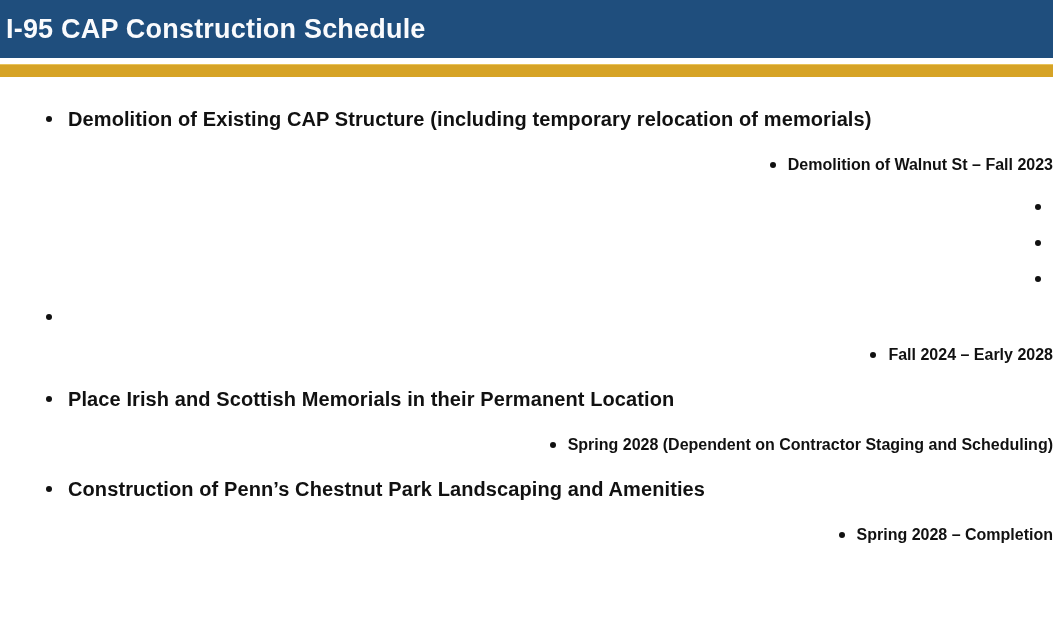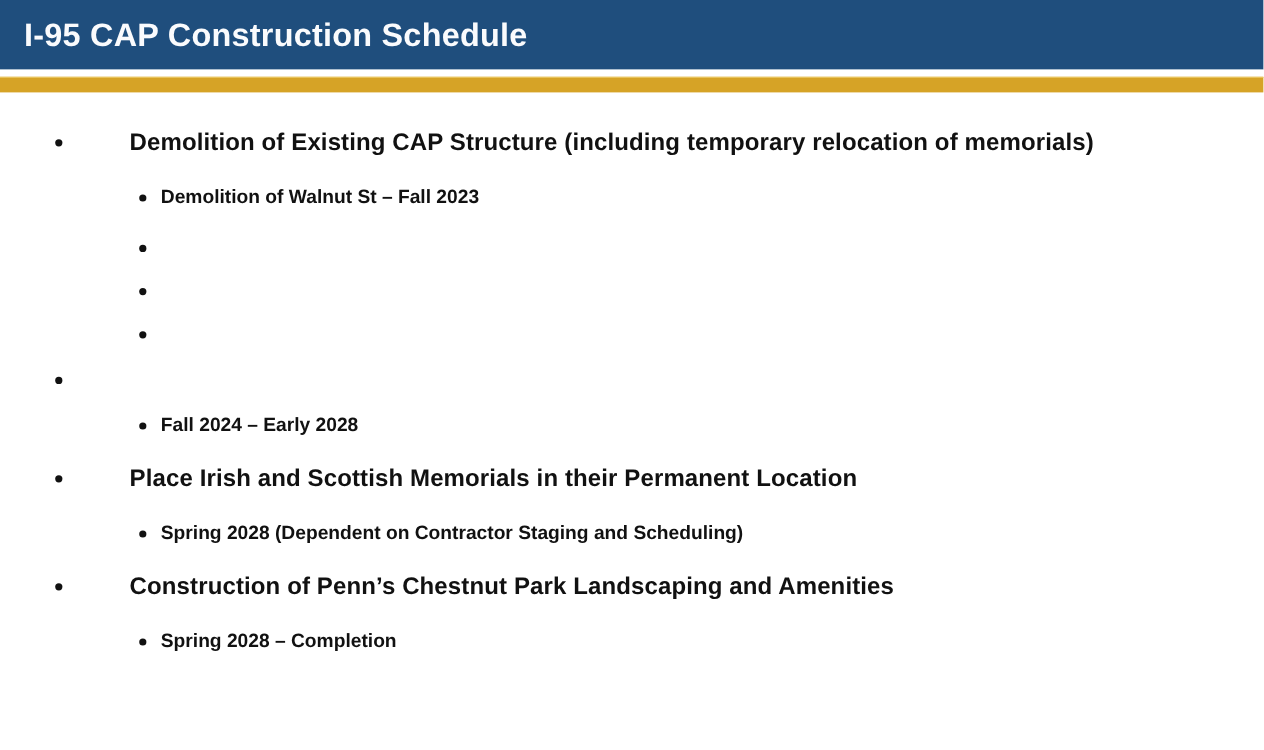--- a/index.html
+++ b/index.html
@@ -14,21 +14,21 @@
     height: 625px;
     background: #ffffff;
     position: relative;
   }
   
   .title-bar {
     height: 58px;
     background: var(--bar-color, #1f4e7d);
     display: flex;
     align-items: center;
-    padding-left: 20px;
+    padding-left: 6px;
   }
   .title-bar h1 {
     color: #fafbfd;
     font-size: 27px;
     font-weight: bold;
     letter-spacing: 0.2px;
   }
   .header-gap { height: 6px; background: #ffffff; }
   .accent-stripe {
     height: 13px;
@@ -37,41 +37,41 @@
   }
   
   .content {
     padding-top: 31px;
   }
   .l1 {
     display: flex;
     align-items: flex-start;
     padding-left: 46px;
     margin-bottom: 26px;
-    gap: 40px;
   }
   .l1 .dot {
     width: 6px; height: 6px;
     background: #111111;
     border-radius: 50%;
     margin: 8px 16px 0 0;
     flex: 0 0 auto;
   }
   .l1 .txt {
     font-size: 20px;
     font-weight: bold;
     color: #111111;
     line-height: 22px;
     letter-spacing: 0.1px;
   }
   .l2 {
     display: flex;
     align-items: flex-start;
-    padding-left: 116px;
+    padding-left: 64px;
     margin-bottom: 24px;
+    justify-content: flex-end;
   }
   .l2 .dot {
     width: 6px; height: 6px;
     background: #111111;
     border-radius: 50%;
     margin: 6px 12px 0 0;
     flex: 0 0 auto;
   }
   .l2 .txt {
     font-size: 16px;

